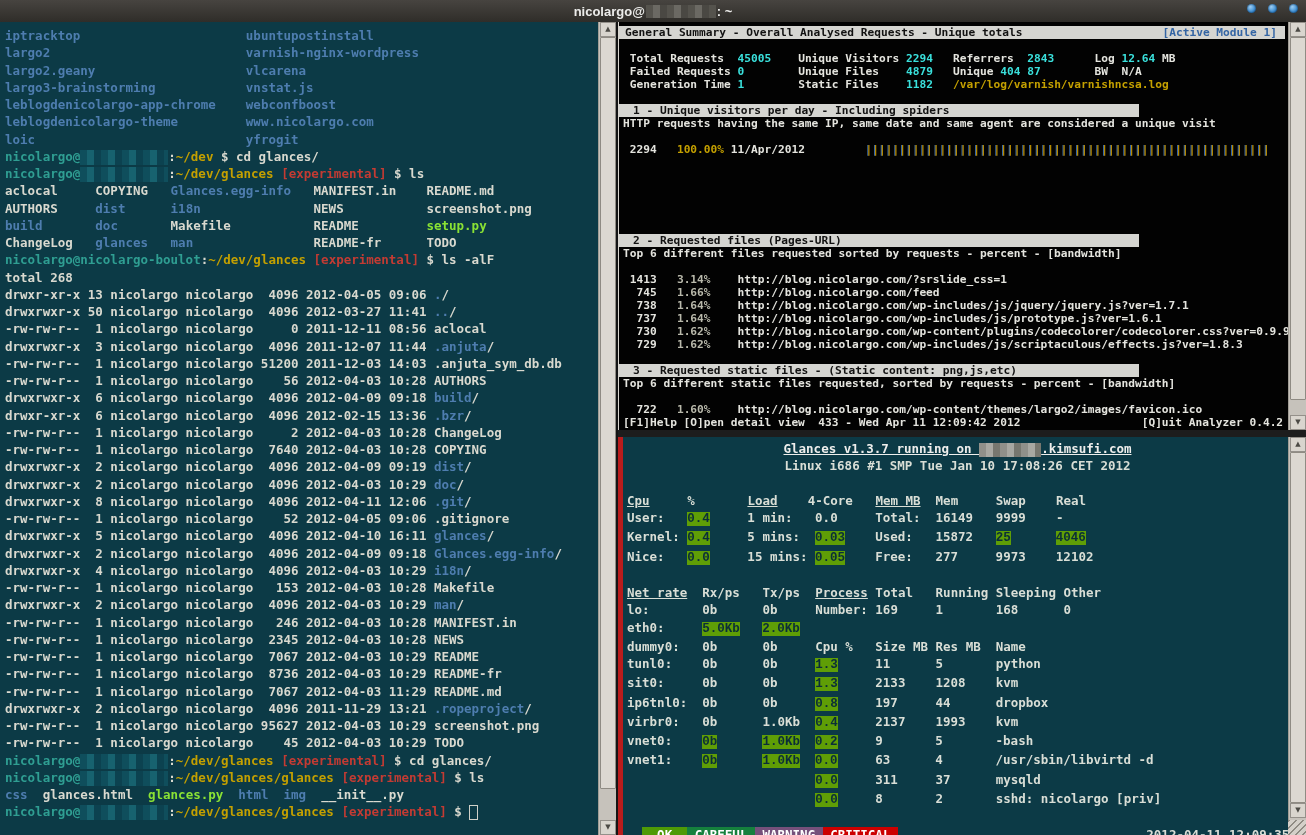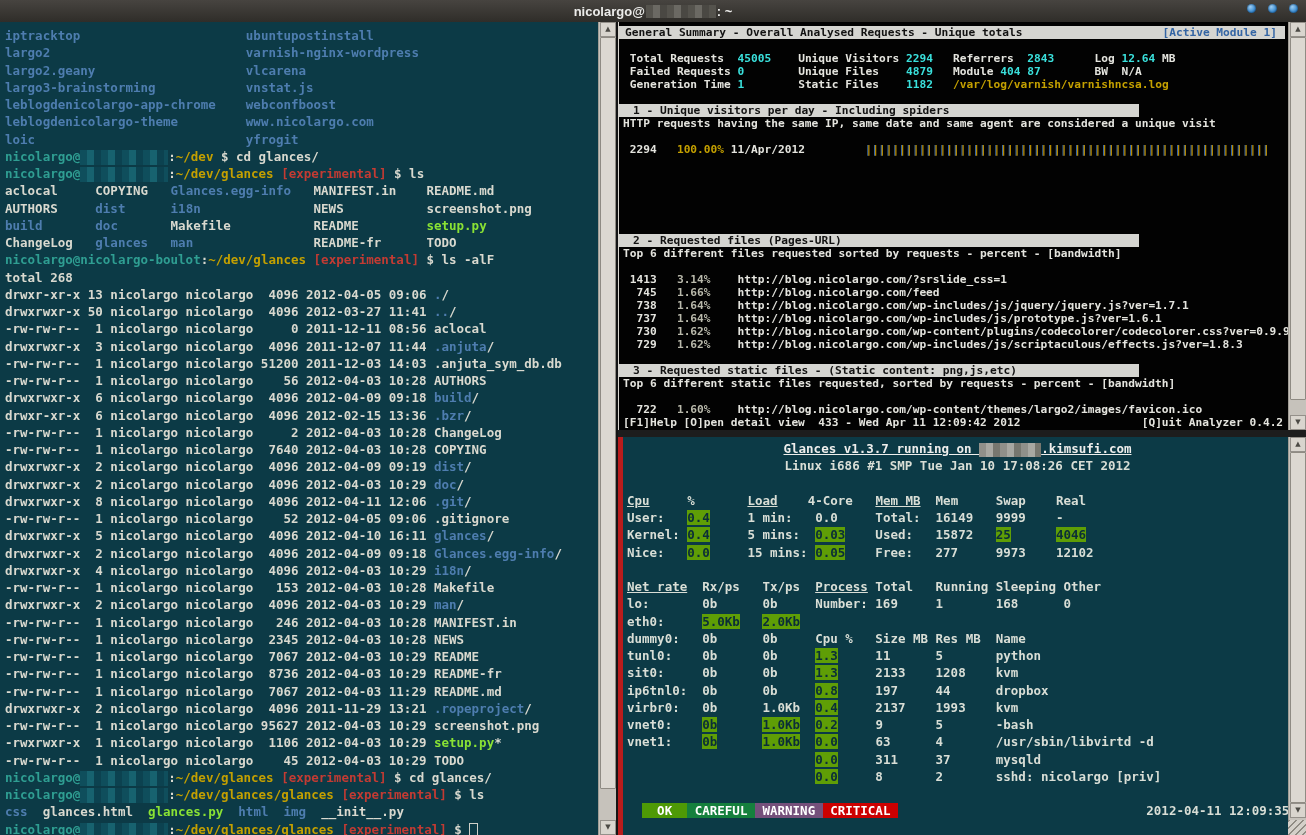--- a/index.html
+++ b/index.html
@@ -30,21 +30,21 @@
   
   .b{color:#4e7daf;font-weight:bold;}
   .g{color:#8ae234;font-weight:bold;}
   .c{color:#2f9e92;}
   .y{color:#c4a000;}
   .r{color:#c33b33;}
   .cy{color:#3ae0dc;font-weight:bold;}
   .dim{color:#b9b9ab;}
   .u{font-weight:bold;text-decoration:underline;}
   .tb{font-weight:bold;text-decoration:underline;color:#eeeeec;}
-  .hl{background:#5f9e06;color:#0b2e38;}
+  .hl{background:#5f9e06;color:#0b2e38;font-family:Liberation Mono, monospace;}
   .pipes{color:#b58900;text-shadow:-1px 0 #3465a4;}
   .ok{background:#4e9a06;color:#fff;}
   .cf{background:#15803d;color:#fff;}
   .wn{background:#75507b;color:#fff;}
   .cr{background:#cc0000;color:#fff;}
   
   .hdr{background:#d5d5d1;color:#121212;display:flex;justify-content:space-between;
     margin-left:-4px;padding:0 8px 0 6px;width:666px;box-sizing:border-box;}
   .hdr .am{color:#3465a4;font-weight:bold;}
   .hdrS{background:#d5d5d1;color:#121212;margin-left:-4px;padding-left:14px;width:520px;box-sizing:border-box;}
@@ -118,33 +118,32 @@
     <div class="tline"><span>drwxrwxr-x  4 nicolargo nicolargo  4096 2012-04-03 10:29 </span><span class="b">i18n</span><span>/</span></div>
     <div class="tline"><span>-rw-rw-r--  1 nicolargo nicolargo   153 2012-04-03 10:28 Makefile</span></div>
     <div class="tline"><span>drwxrwxr-x  2 nicolargo nicolargo  4096 2012-04-03 10:29 </span><span class="b">man</span><span>/</span></div>
     <div class="tline"><span>-rw-rw-r--  1 nicolargo nicolargo   246 2012-04-03 10:28 MANIFEST.in</span></div>
     <div class="tline"><span>-rw-rw-r--  1 nicolargo nicolargo  2345 2012-04-03 10:28 NEWS</span></div>
     <div class="tline"><span>-rw-rw-r--  1 nicolargo nicolargo  7067 2012-04-03 10:29 README</span></div>
     <div class="tline"><span>-rw-rw-r--  1 nicolargo nicolargo  8736 2012-04-03 10:29 README-fr</span></div>
     <div class="tline"><span>-rw-rw-r--  1 nicolargo nicolargo  7067 2012-04-03 11:29 README.md</span></div>
     <div class="tline"><span>drwxrwxr-x  2 nicolargo nicolargo  4096 2011-11-29 13:21 </span><span class="b">.ropeproject</span><span>/</span></div>
     <div class="tline"><span>-rw-rw-r--  1 nicolargo nicolargo 95627 2012-04-03 10:29 screenshot.png</span></div>
-    <div class="tline"><span>-rwxrwxr-x  1 nicolargo nicolargo  1106 2012-04-03 10:29 </span><span class="g">setup.py</span><span>*</span></div>
     <div class="tline"><span>-rw-rw-r--  1 nicolargo nicolargo    45 2012-04-03 10:29 TODO</span></div>
     <div class="tline"><span class="c">nicolargo@</span><span class="bT" style="width: 88px;"></span><span>:</span><span class="y">~/dev/glances</span><span> </span><span class="r">[experimental]</span><span> $ cd glances/</span></div>
     <div class="tline"><span class="c">nicolargo@</span><span class="bT" style="width: 88px;"></span><span>:</span><span class="y">~/dev/glances/glances</span><span> </span><span class="r">[experimental]</span><span> $ ls</span></div>
     <div class="tline"><span class="b">css</span><span>  glances.html  </span><span class="g">glances.py</span><span>  </span><span class="b">html</span><span>  </span><span class="b">img</span><span>  __init__.py</span></div>
     <div class="tline"><span class="c">nicolargo@</span><span class="bT" style="width: 88px;"></span><span>:</span><span class="y">~/dev/glances/glances</span><span> </span><span class="r">[experimental]</span><span> $ </span><span class="cur"></span></div>
   </div>
 
 <div id="analyzer" class="pane">
     <div class="tline hdr"><span>General Summary - Overall Analysed Requests - Unique totals</span><span class="am">[Active Module 1]</span></div>
     <div class="tline"><span> </span></div>
     <div class="tline"><span> Total Requests  </span><span class="cy">45005</span><span>    Unique Visitors </span><span class="cy">2294</span><span>   Referrers  </span><span class="cy">2843</span><span>      Log </span><span class="cy">12.64</span><span> MB</span></div>
-    <div class="tline"><span> Failed Requests </span><span class="cy">0</span><span>        Unique Files    </span><span class="cy">4879</span><span>   Module </span><span class="cy">404</span><span> </span><span class="cy">87</span><span>        BW  N/A</span></div>
+    <div class="tline"><span> Failed Requests </span><span class="cy">0</span><span>        Unique Files    </span><span class="cy">4879</span><span>   Unique </span><span class="cy">404</span><span> </span><span class="cy">87</span><span>        BW  N/A</span></div>
     <div class="tline"><span> Generation Time </span><span class="cy">1</span><span>        Static Files    </span><span class="cy">1182</span><span>   </span><span class="y">/var/log/varnish/varnishncsa.log</span></div>
     <div class="tline"><span> </span></div>
     <div class="tline hdrS"><span>1 - Unique visitors per day - Including spiders</span></div>
     <div class="tline"><span>HTTP requests having the same IP, same date and same agent are considered a unique visit</span></div>
     <div class="tline"><span> </span></div>
     <div class="tline"><span> 2294   </span><span class="y">100.00%</span><span> 11/Apr/2012         </span><span class="pipes">||||||||||||||||||||||||||||||||||||||||||||||||||||||||||||</span></div>
     <div class="tline"><span> </span></div>
     <div class="tline"><span> </span></div>
     <div class="tline"><span> </span></div>
     <div class="tline"><span> </span></div>

